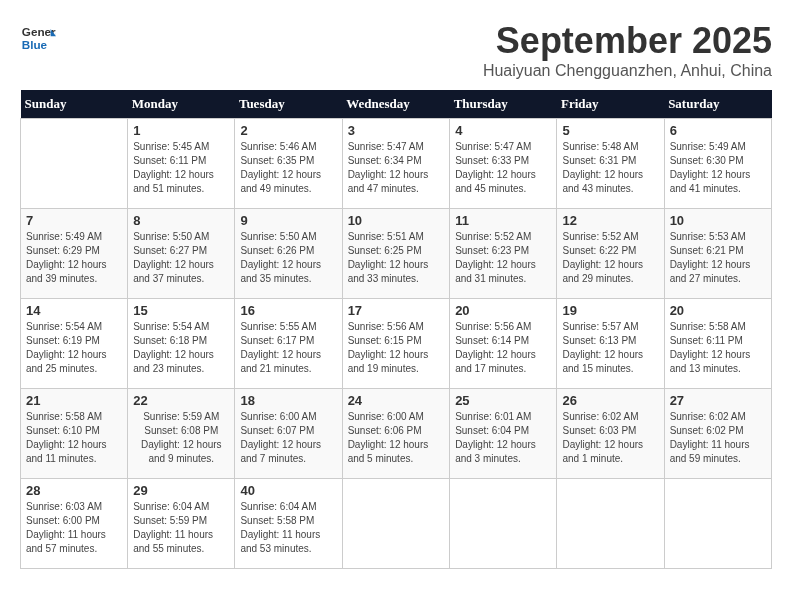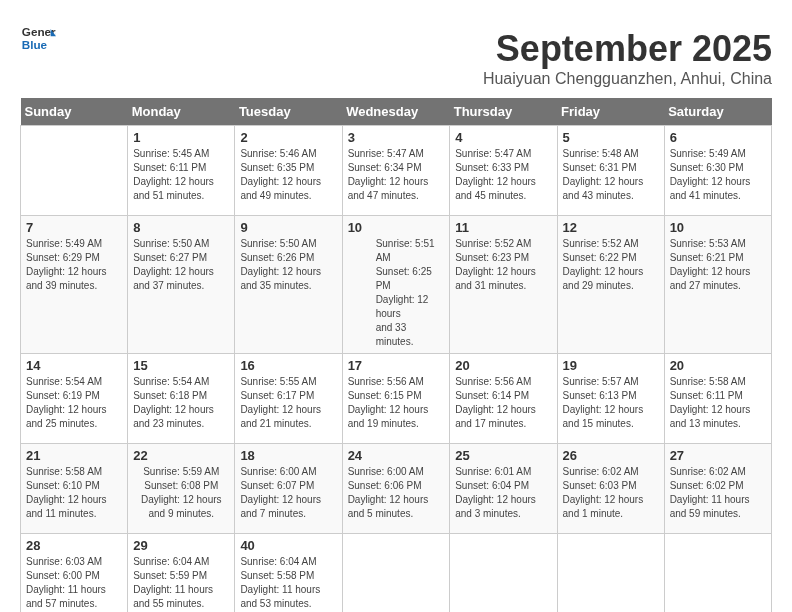--- a/index.html
+++ b/index.html
@@ -25,21 +25,20 @@
       width: 36px;
       height: 36px;
     }
     .title-block {
       text-align: right;
     }
     .month-title {
       font-size: 36px;
       font-weight: bold;
       color: #333;
-      margin-top: 8px;
     }
     .subtitle {
       font-size: 16px;
       color: #555;
       text-align: right;
     }
     table {
       width: 100%;
       border-collapse: collapse;
       font-size: 11px;
@@ -71,21 +70,21 @@
       font-size: 10px;
       color: #444;
       line-height: 1.4;
     }
     .empty-cell {
       background: #f9f9f9;
     }
     tr:nth-child(even) td { background: #f9f9f9; }
     tr:nth-child(odd) td { background: #fff; }
     
-    thead tr th { background: #737373; }
+    thead tr th { background: #0f172a; font-family: Liberation Serif, serif; }
   </style>
 </head>
 <body>
 
 <div class="header">
   <div class="logo">
     <svg class="logo-icon" viewBox="0 0 40 40">
       <text x="2" y="18" font-size="13" font-weight="bold" fill="#333">General</text>
       <text x="2" y="32" font-size="13" font-weight="bold" fill="#1a6bb5">Blue</text>
       <polygon points="34,10 40,18 34,18" fill="#1a6bb5"></polygon>
@@ -172,21 +171,21 @@
         </td>
         <td>
           <span class="day-num">9</span>
           <div class="day-info" style="white-space: pre-line;">Sunrise: 5:50 AM
 Sunset: 6:26 PM
 Daylight: 12 hours
 and 35 minutes.</div>
         </td>
         <td>
           <span class="day-num">10</span>
-          <div class="day-info" style="white-space: pre-line; margin-left: 28px;">Sunrise: 5:51 AM
+          <div class="day-info" style="white-space: pre-line;">Sunrise: 5:51 AM
 Sunset: 6:25 PM
 Daylight: 12 hours
 and 33 minutes.</div>
         </td>
         <td>
           <span class="day-num">11</span>
           <div class="day-info" style="white-space: pre-line;">Sunrise: 5:52 AM
 Sunset: 6:23 PM
 Daylight: 12 hours
 and 31 minutes.</div>

